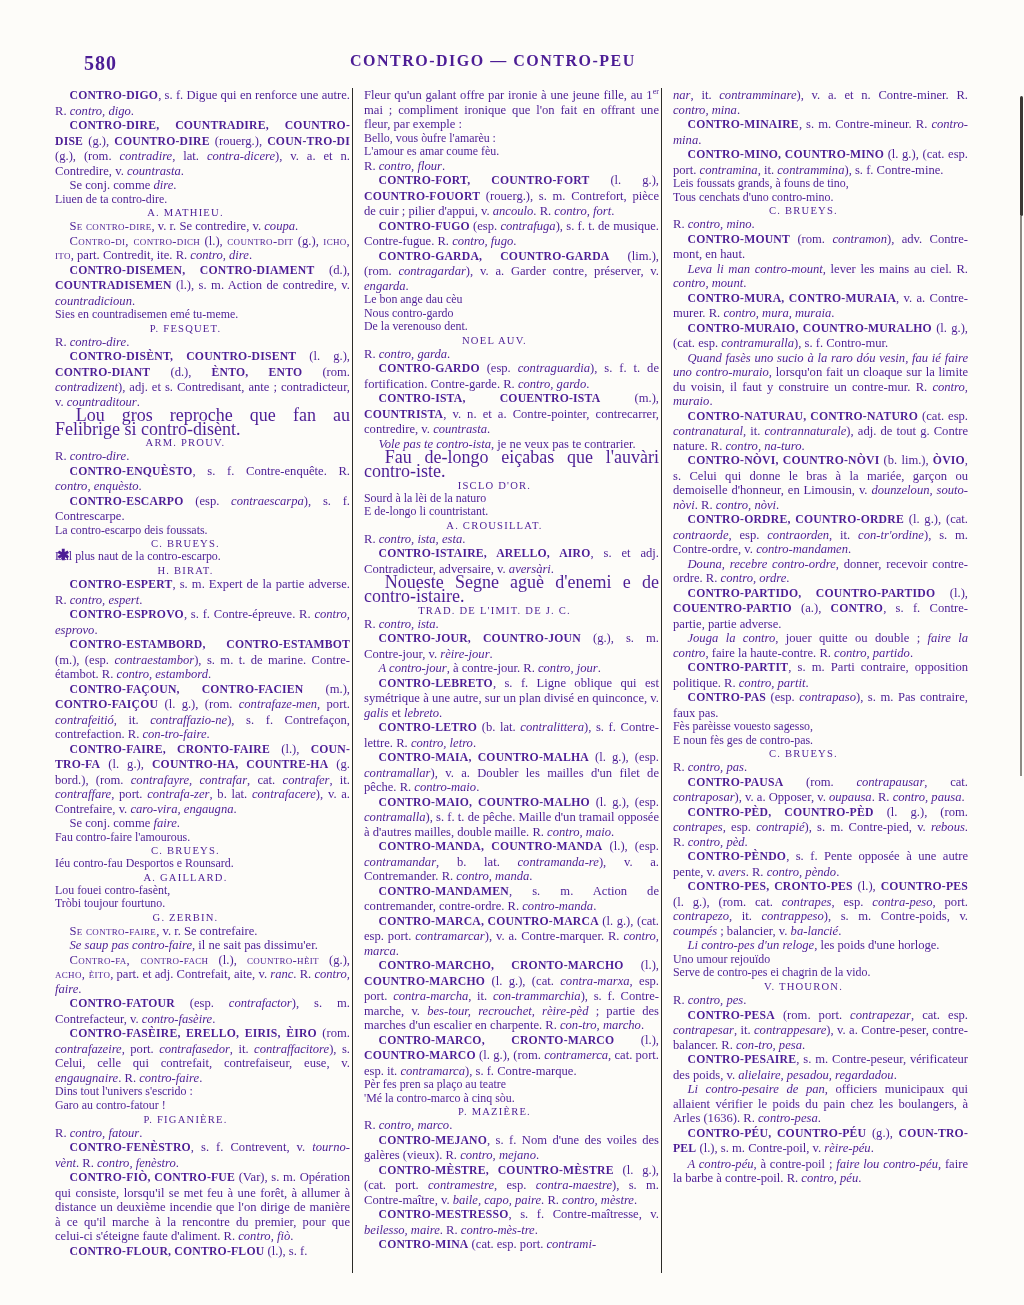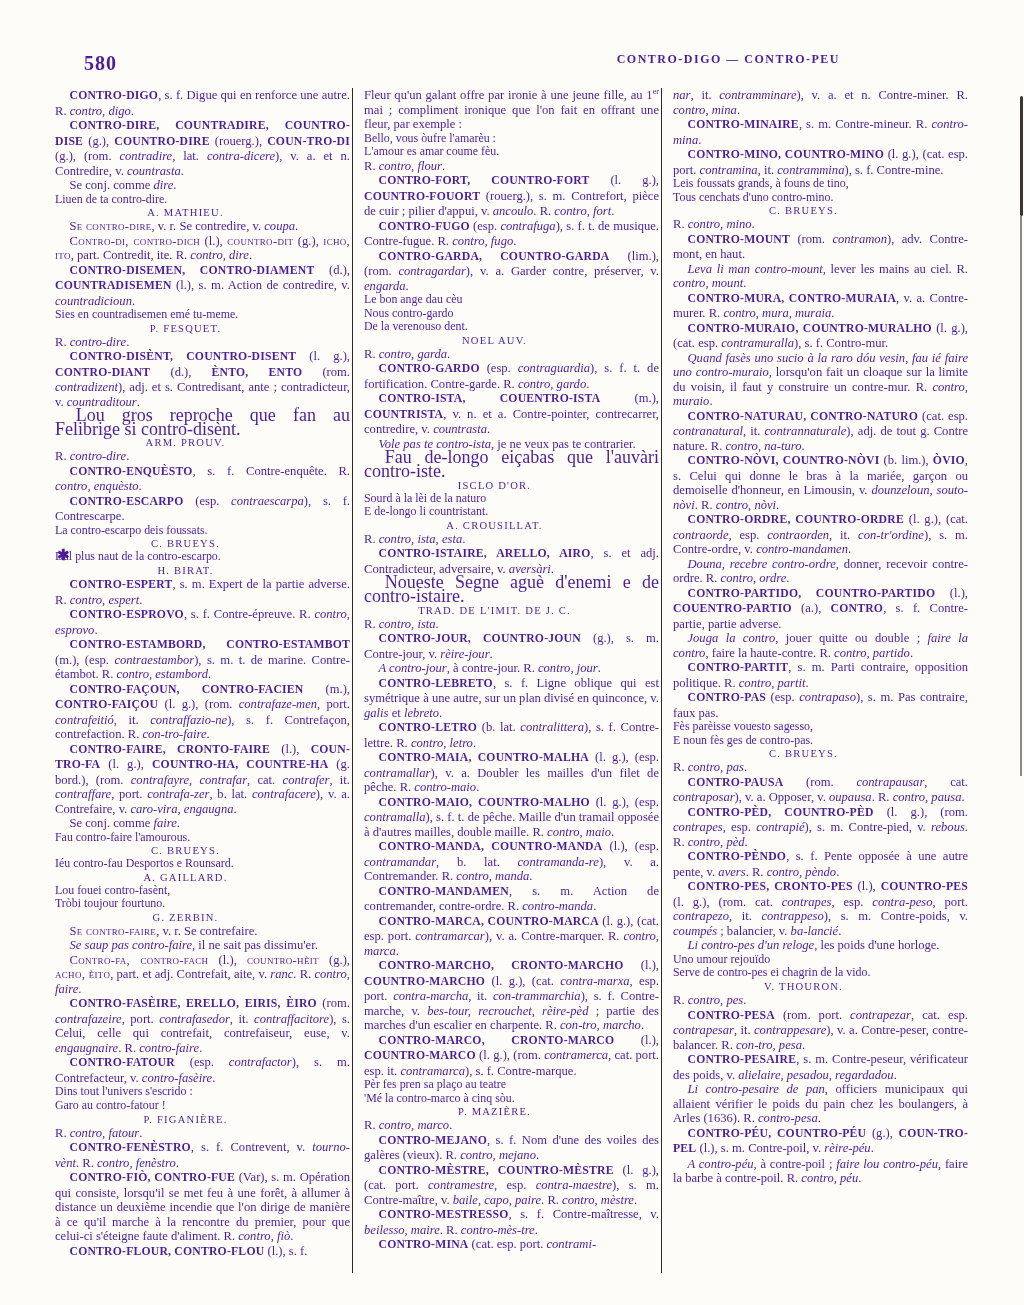--- a/index.html
+++ b/index.html
@@ -11,21 +11,21 @@
     overflow:hidden;
     font-family:"Liberation Serif","DejaVu Serif",serif;
     color:#4c1d95;
   }
   .pagenum{
     position:absolute;left:84px;top:52px;
     font-size:20px;font-weight:bold;letter-spacing:1px;
   }
   .title{
     position:absolute;left:350px;top:52px;width:490px;
-    text-align:right;font-size:12px;font-weight:bold;letter-spacing:1.5px;
+    text-align:left;font-size:16px;font-weight:bold;letter-spacing:1.5px;
     white-space:nowrap;
   }
   .columns{
     position:absolute;left:55px;top:88px;
     width:936px;height:1185px;
     display:flex;
   }
   .col{
     width:295px;height:100%;overflow:hidden;
     font-size:12.6px;line-height:14.5px;
@@ -101,22 +101,22 @@
         <p class="entry">Se conj. comme <i>faire</i>.</p>
         <div class="verse">Fau contro-faire l'amourous.</div>
         <div class="attr">C. BRUEYS.</div>
         <div class="verse">Iéu contro-fau Desportos e Rounsard.</div>
         <div class="attr">A. GAILLARD.</div>
         <div class="verse">Lou fouei contro-fasènt,<br>Tròbi toujour fourtuno.</div>
         <div class="attr">G. ZERBIN.</div>
         <p class="entry"><span class="sc">Se contro-faire</span>, v. r. Se contrefaire.</p>
         <p class="entry"><i>Se saup pas contro-faire</i>, il ne sait pas dissimu'er.</p>
         <p class="entry"><span class="sc">Contro-fa, contro-fach</span> (l.), <span class="sc">countro-hèit</span> (g.), <span class="sc">acho, èito</span>, part. et adj. Contrefait, aite, v. <i>ranc</i>. R. <i>contro, faire</i>.</p>
+        <p class="entry"><span class="hw">CONTRO-FATOUR</span> (esp. <i>contrafactor</i>), s. m. Contrefacteur, v. <i>contro-fasèire</i>.</p>
         <p class="entry"><span class="hw">CONTRO-FASÈIRE, ERELLO, EIRIS, ÈIRO</span> (rom. <i>contrafazeire</i>, port. <i>contrafasedor</i>, it. <i>contraffacitore</i>), s. Celui, celle qui contrefait, contrefaiseur, euse, v. <i>engaugnaire</i>. R. <i>contro-faire</i>.</p>
-        <p class="entry"><span class="hw">CONTRO-FATOUR</span> (esp. <i>contrafactor</i>), s. m. Contrefacteur, v. <i>contro-fasèire</i>.</p>
         <div class="verse">Dins tout l'univers s'escrido :<br>Garo au contro-fatour !</div>
         <div class="attr">P. FIGANIÈRE.</div>
         <p class="ref">R. <i>contro, fatour</i>.</p>
         <p class="entry"><span class="hw">CONTRO-FENÈSTRO</span>, s. f. Contrevent, v. <i>tourno-vènt</i>. R. <i>contro, fenèstro</i>.</p>
         <p class="entry"><span class="hw">CONTRO-FIÒ, CONTRO-FUE</span> (Var), s. m. Opération qui consiste, lorsqu'il se met feu à une forêt, à allumer à distance un deuxième incendie que l'on dirige de manière à ce qu'il marche à la rencontre du premier, pour que celui-ci s'éteigne faute d'aliment. R. <i>contro, fiò</i>.</p>
         <p class="entry"><span class="hw">CONTRO-FLOUR, CONTRO-FLOU</span> (l.), s. f.</p>
       </div>
     <div class="col mid">
         <p class="cont">Fleur qu'un galant offre par ironie à une jeune fille, au 1<sup>er</sup> mai ; compliment ironique que l'on fait en offrant une fleur, par exemple :</p>
         <div class="verse">Bello, vous òufre l'amarèu :<br>L'amour es amar coume fèu.</div>

